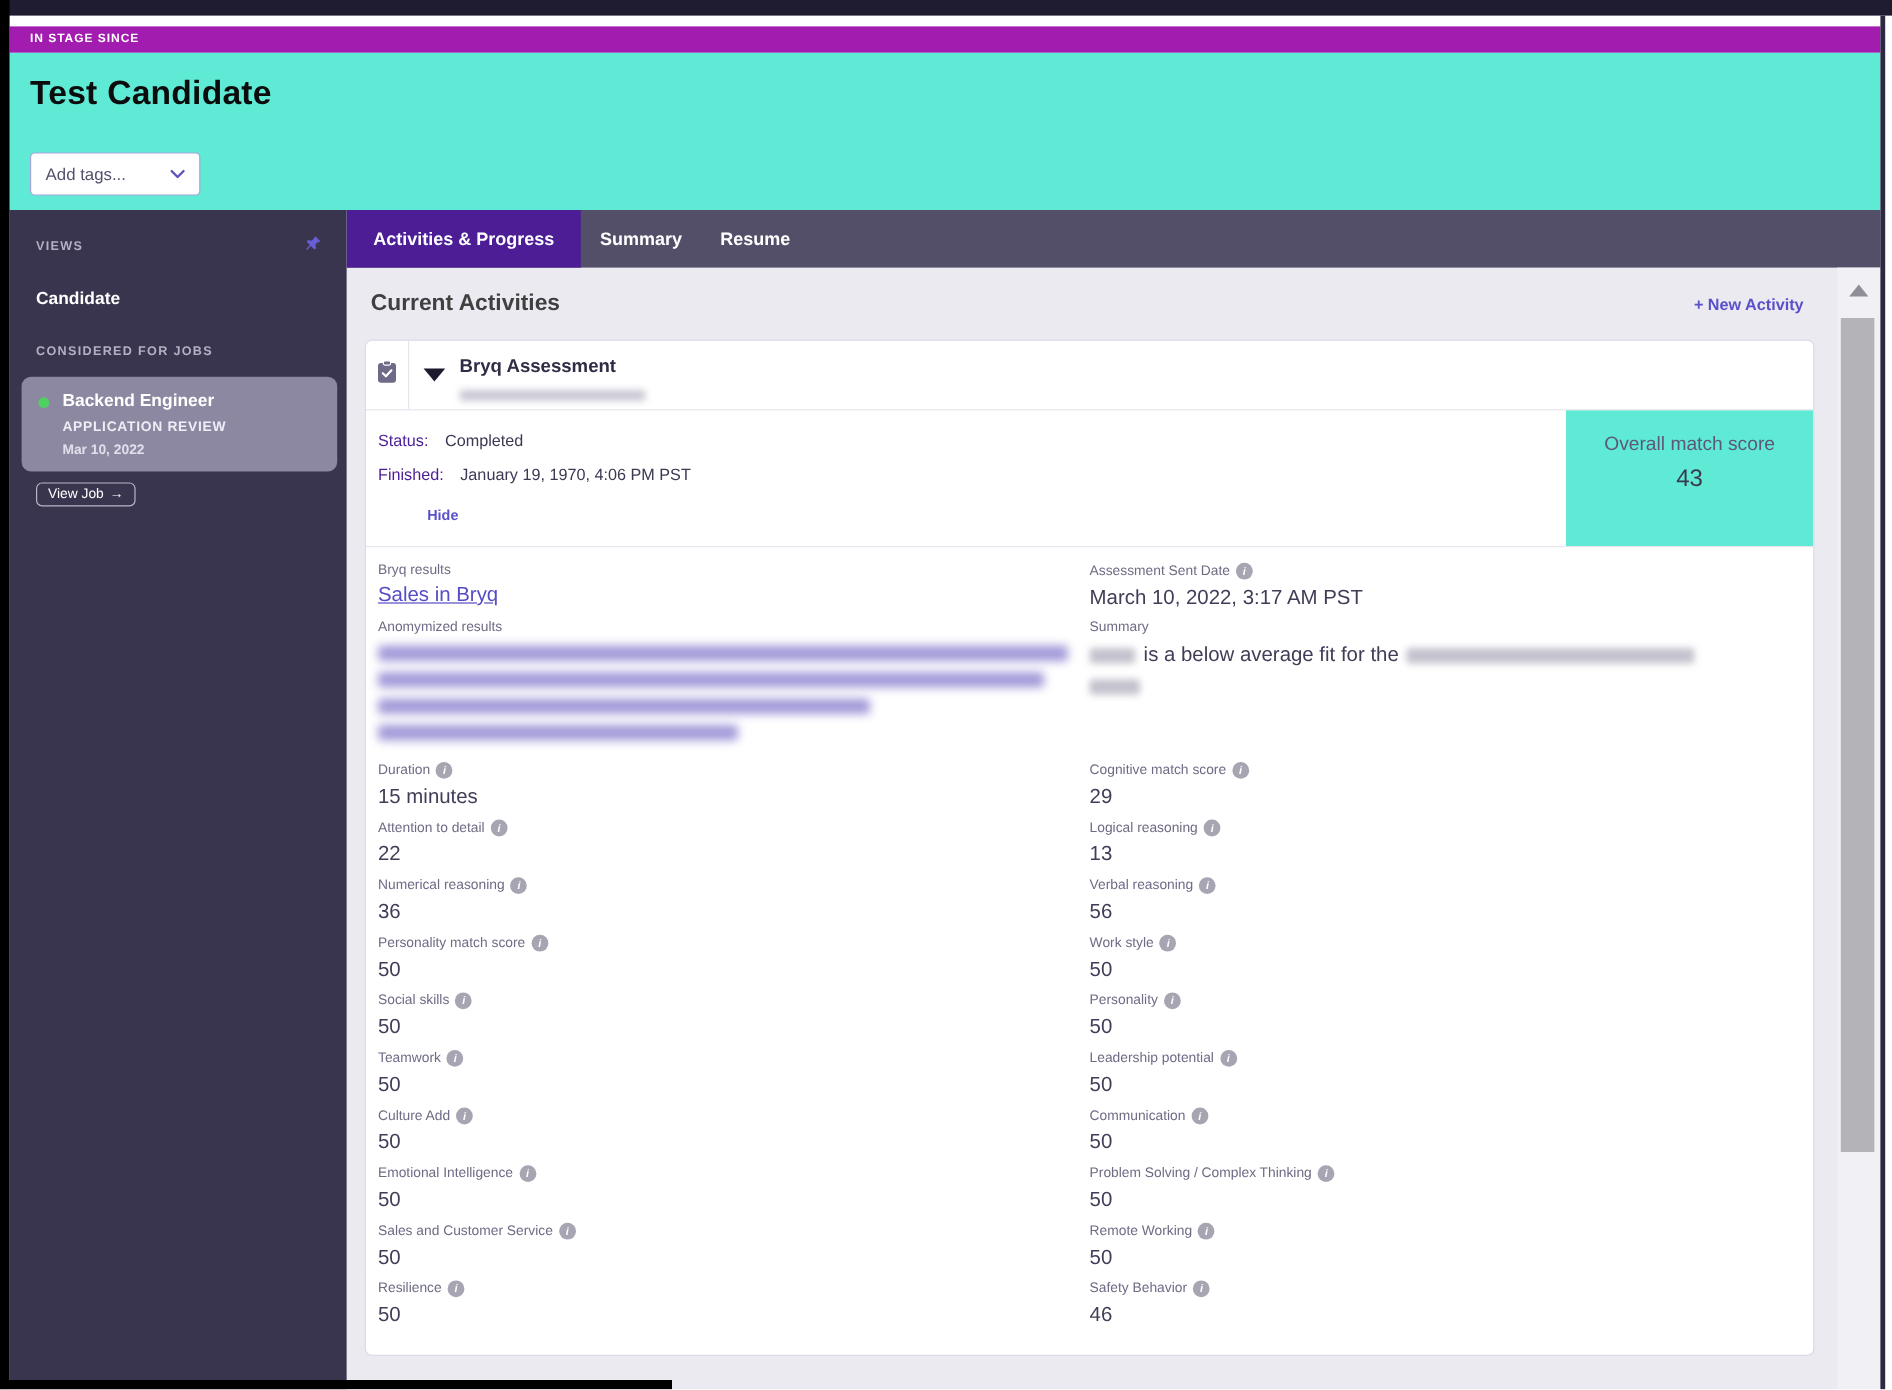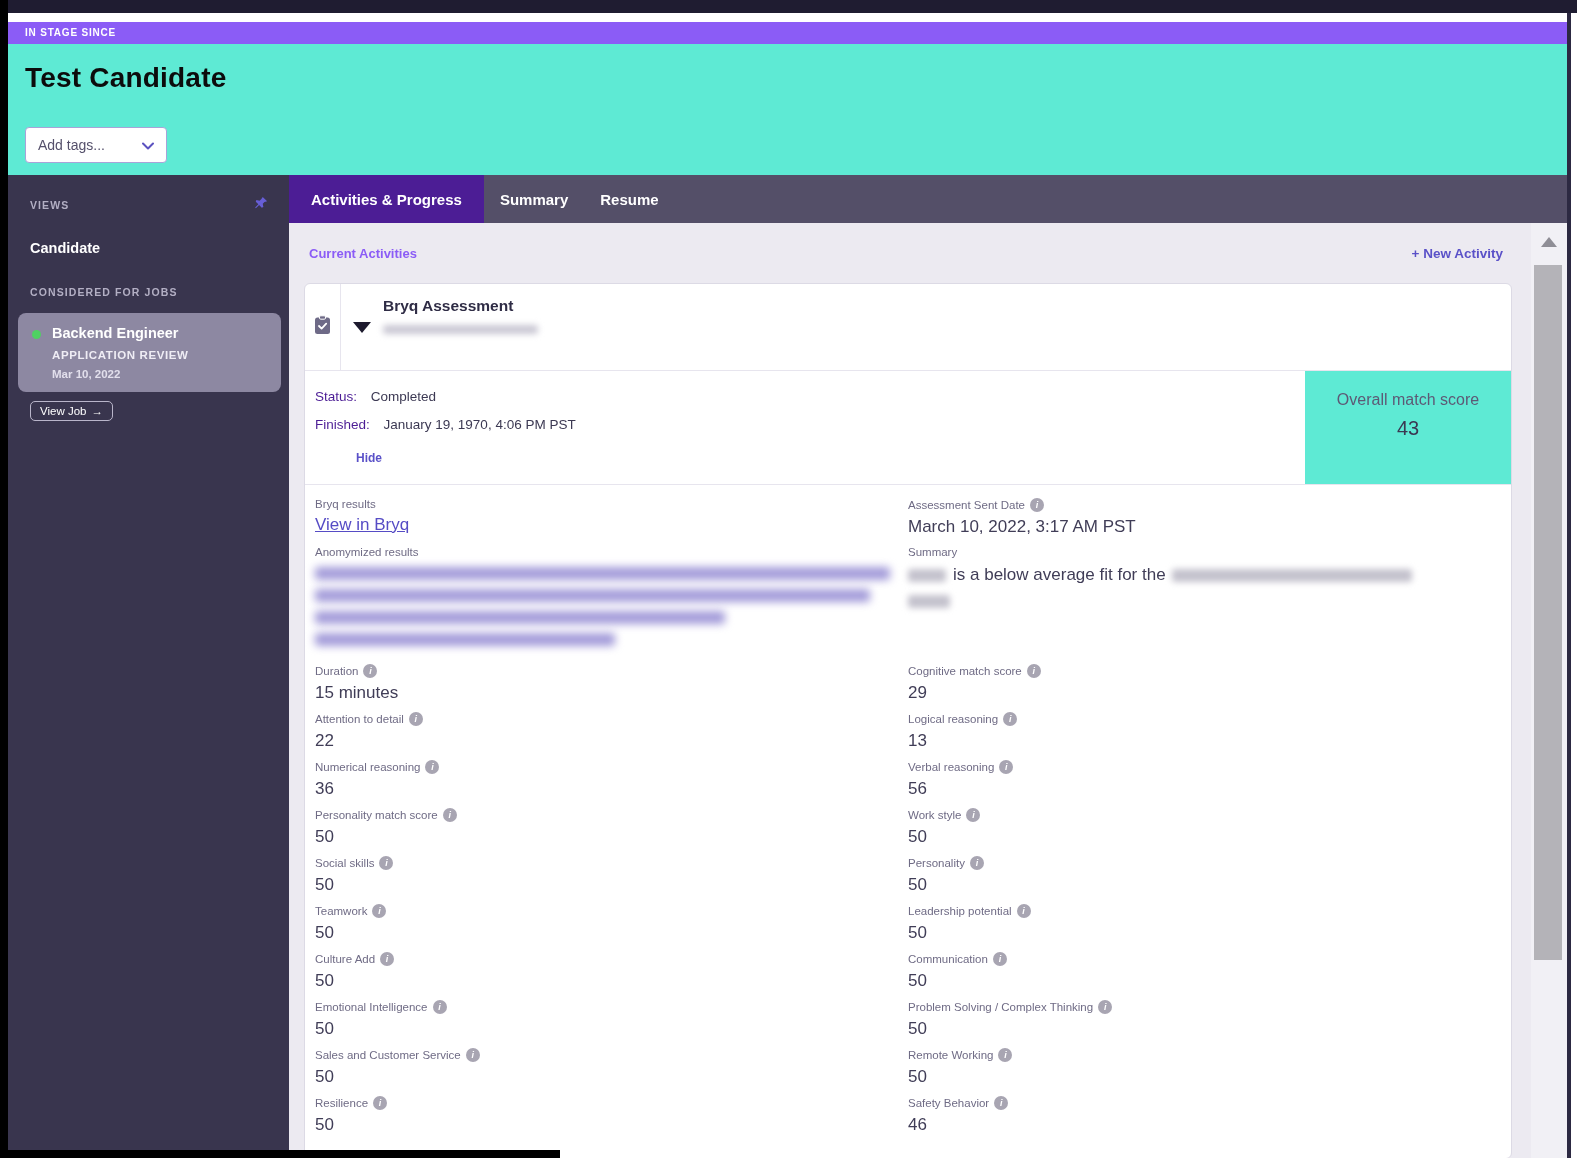--- a/index.html
+++ b/index.html
@@ -6,21 +6,21 @@
   html,body { background:#fff; }
   body { font-family: "Liberation Sans", sans-serif; }
   .canvas { position:relative; width:1577px; height:1158px; background:#fff; overflow:hidden; }
 
   
   .edge-left   { position:absolute; left:0; top:0; width:8px; height:1158px; background:#000; }
   .topbar      { position:absolute; left:0; top:0; width:1577px; height:13px; background:#1f1c31; }
   .right-line  { position:absolute; left:1567px; top:13px; width:4px; height:1145px; background:#2c2942; }
   .bottom-strip{ position:absolute; left:0; top:1150px; width:560px; height:8px; background:#000; z-index:9; }
 
-  .stage-bar { position:absolute; left:8px; top:22px; width:1559px; height:22px; background:#8b5cf6;
+  .stage-bar { position:absolute; left:8px; top:22px; width:1559px; height:22px; background:#a21caf;
                color:#fff; font-size:10px; font-weight:bold; letter-spacing:.8px; line-height:22px; padding-left:17px; }
 
   .page-header { position:absolute; left:8px; top:44px; width:1559px; height:131px; background:#5eead4; }
   .candidate-name { position:absolute; left:17px; top:18px; font-size:28px; font-weight:800; color:#0c0c0c; letter-spacing:.2px; }
   .add-tags { position:absolute; left:17px; top:83px; width:142px; height:36px; background:#fff;
               border:1px solid #a9a3d9; border-radius:4px; display:flex; align-items:center;
               justify-content:space-between; padding:0 12px; cursor:pointer; }
   .add-tags .ph { color:#55506b; font-size:14px; }
 
   
@@ -41,32 +41,32 @@
               font-size:11.5px; font-family:inherit; cursor:pointer; }
 
   
   .main { position:absolute; left:289px; top:175px; width:1278px; height:983px; background:#eceaf1; }
   .tabbar { height:48px; background:#544f68; display:flex; align-items:stretch; }
   .tab { display:flex; align-items:center; padding:0 16px; color:#fff; font-size:15px; font-weight:bold; cursor:pointer; }
   .tab.active { background:#4c1d95; padding:0 22px; }
 
   .content { position:absolute; left:0; top:48px; width:1242px; bottom:0; }
   .content-head { height:60px; display:flex; align-items:center; justify-content:space-between; padding:0 28px 0 20px; }
-  .content-title { font-size:13px; font-weight:bold; color:#8b5cf6; }
+  .content-title { font-size:19px; font-weight:bold; color:#404040; }
   .new-activity { font-size:13.5px; font-weight:bold; color:#5a51c8; cursor:pointer; }
 
   
   .scrollbar { position:absolute; right:0; top:48px; width:36px; bottom:0; background:#f1f0f5; }
   .scroll-up { position:absolute; top:14px; left:10px; width:0; height:0;
                border-left:8px solid transparent; border-right:8px solid transparent; border-bottom:10px solid #8f8e96; cursor:pointer; }
   .scroll-thumb { position:absolute; top:42px; left:3px; width:28px; height:695px; background:#b4b3b8; cursor:pointer; }
 
   
   .card { margin:0 0 0 15px; width:1208px; background:#fff; border:1px solid #dcdae5; border-radius:6px; overflow:hidden; }
-  .card-header { display:flex; height:87px; border-bottom:1px solid #e7e5ee; }
+  .card-header { display:flex; height:58px; border-bottom:1px solid #e7e5ee; }
   .icon-cell { width:36px; display:flex; align-items:center; justify-content:center; border-right:1px solid #e7e5ee; }
   .caret-cell { width:42px; display:flex; align-items:center; justify-content:center; cursor:pointer; }
   .caret-down { width:0; height:0; border-left:9px solid transparent; border-right:9px solid transparent; border-top:11px solid #1d1a2e; }
   .title-cell { padding-top:13px; }
   .card-title { font-size:15.5px; font-weight:bold; color:#2f2c45; }
   .blur-bar { background:#c9c7d3; border-radius:3px; filter:blur(3px); }
   .subtitle-blur { width:155px; height:9px; margin-top:10px; }
 
   .card-status { position:relative; height:114px; border-bottom:1px solid #e7e5ee; padding:18px 0 0 10px; }
   .status-line { font-size:13.5px; margin-bottom:13px; }
@@ -186,21 +186,21 @@
             <div class="score-box-value">43</div>
           </div>
         </div>
 
         <div class="details-grid" id="score-grid">
 
           <div class="field">
             <div class="field-label">
                 <span>Bryq results</span>
               </div>
-            <div><a class="link-purple">View in Bryq</a></div>
+            <div><a class="link-purple">Sales in Bryq</a></div>
           </div>
 
           <div class="field">
             <div class="field-label">
               <span>Assessment Sent Date</span>
               <span class="info-icon">i</span>
             </div>
             <div class="field-value">March 10, 2022, 3:17 AM PST</div>
           </div>
 

